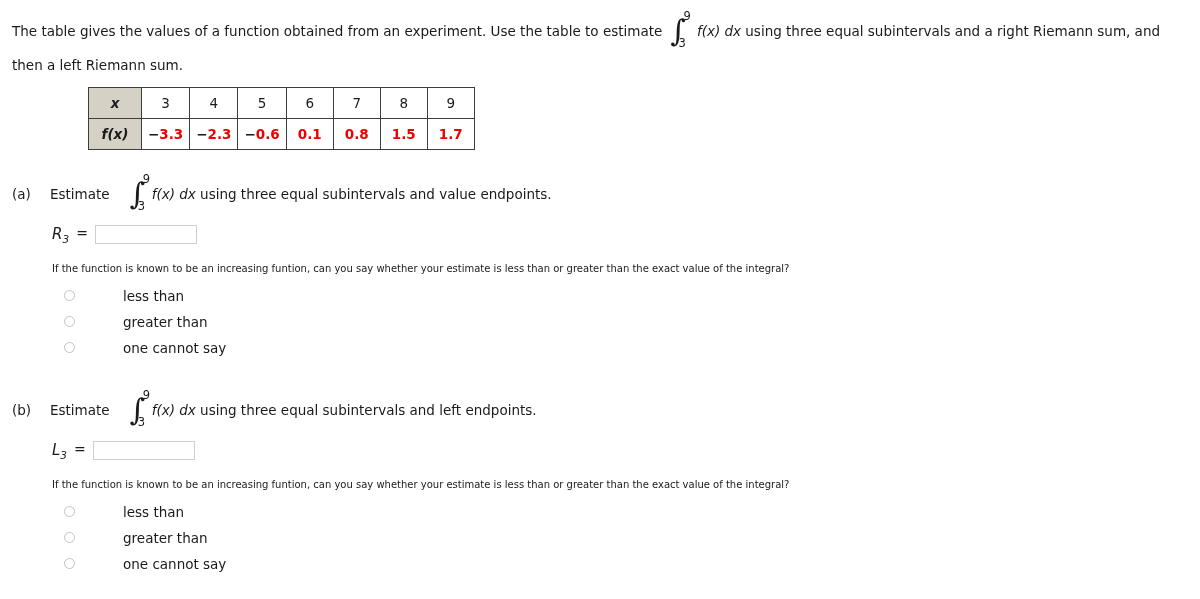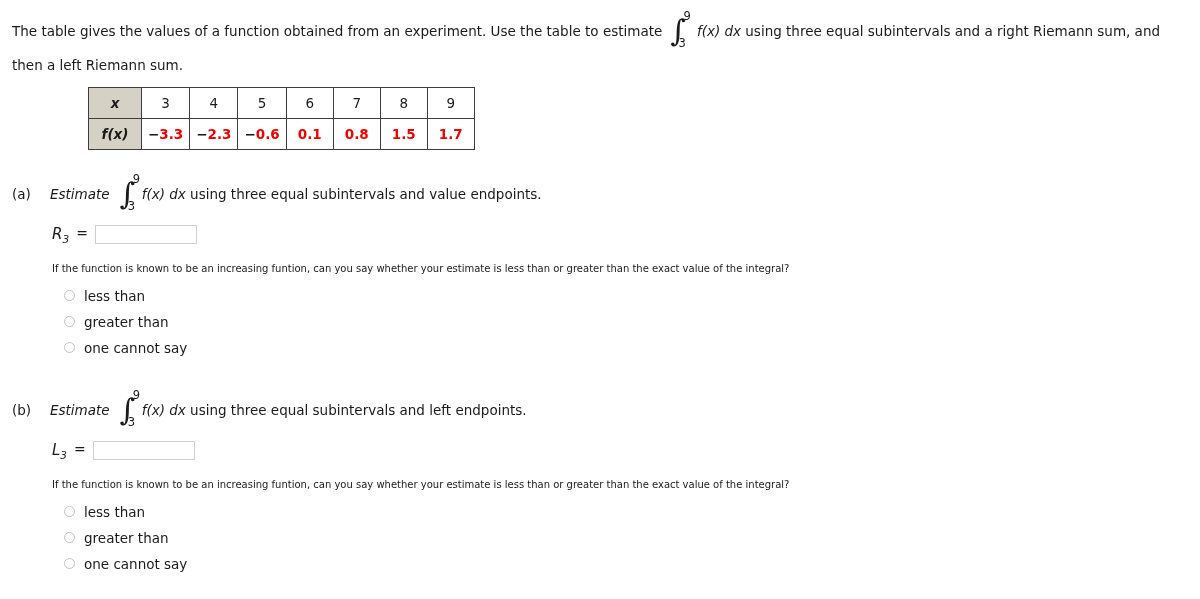--- a/index.html
+++ b/index.html
@@ -108,22 +108,21 @@
     position: relative;
     white-space: nowrap;
     font-size: 13.5px;
   }
   .part-label {
     display: inline-block;
     width: 38px;
   }
   .part-estimate {
     display: inline-block;
-    margin-right: 6px;
-    font-style: italic;
+    margin-right: 16px;
   }
 
   .answer-row {
     margin-top: 20px;
     margin-left: 40px;
     display: flex;
     align-items: flex-start;
     height: 22px;
   }
   .answer-label {
@@ -160,20 +159,21 @@
   }
 
   .radio-group {
     margin-top: 9px;
     margin-left: 52px;
   }
   .radio-item {
     display: flex;
     align-items: center;
     height: 26px;
+    gap: 39px;
   }
   .radio-dot {
     width: 11px;
     height: 11px;
     border: 1px solid #c3c3c3;
     border-radius: 50%;
     background: #ffffff;
     box-sizing: border-box;
     margin-right: 9px;
     flex: 0 0 auto;

